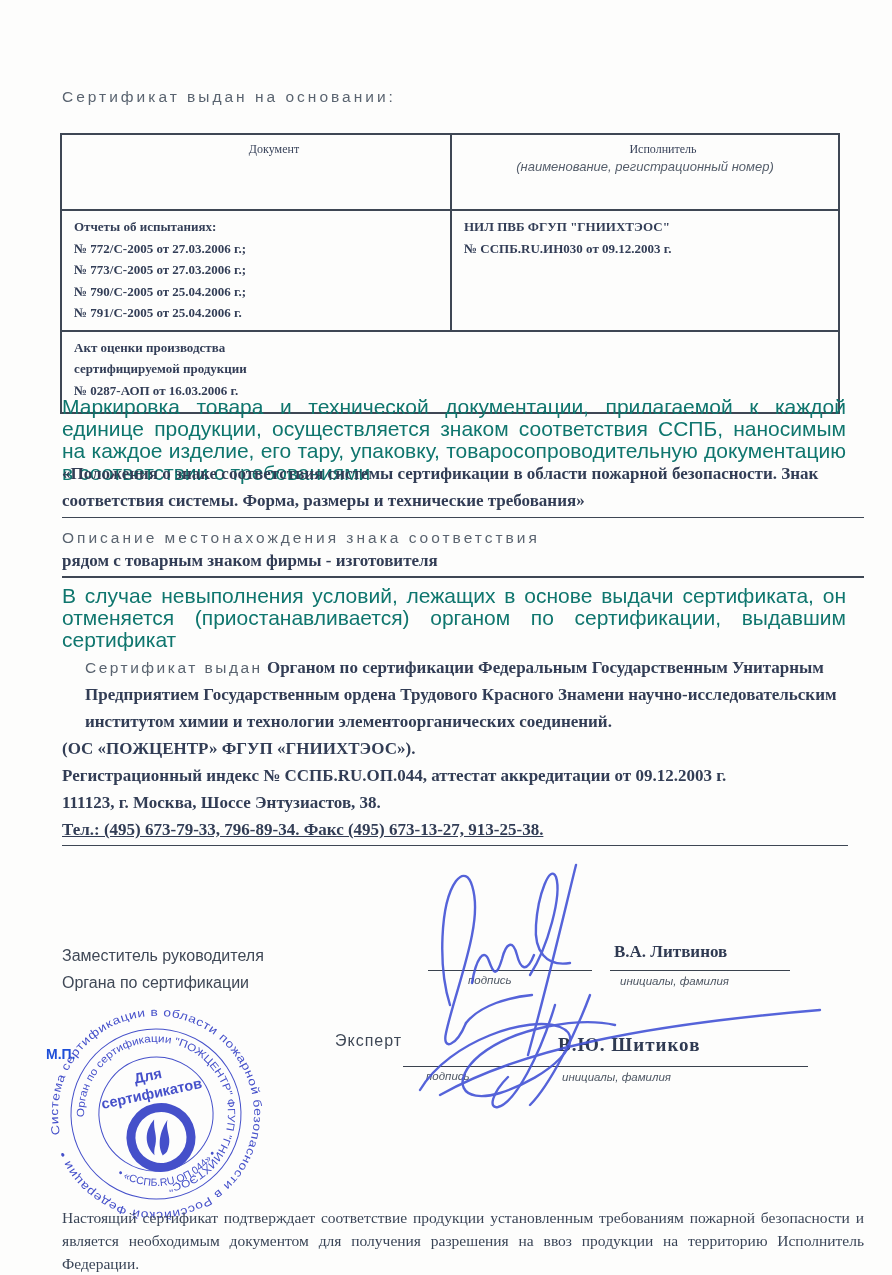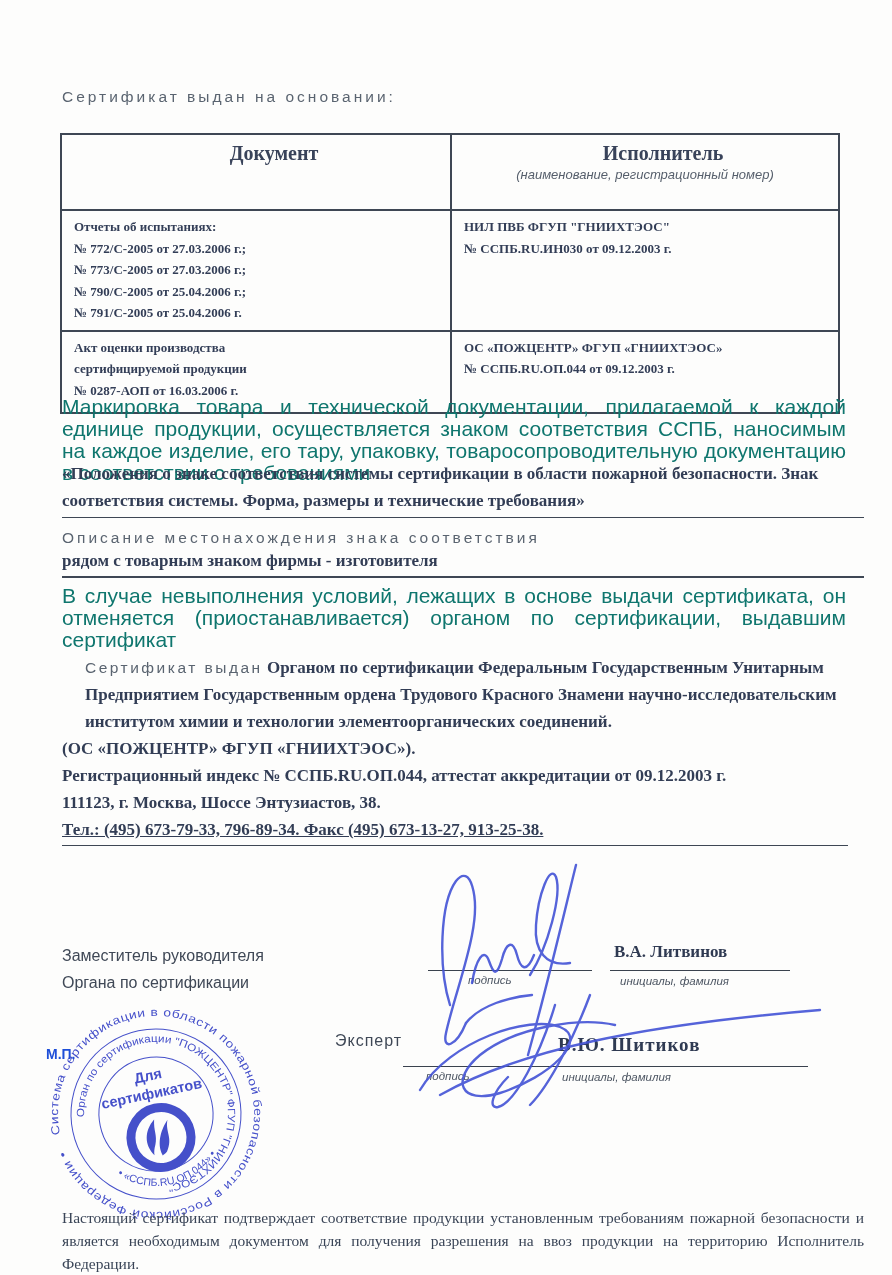--- a/index.html
+++ b/index.html
@@ -16,21 +16,21 @@
   }
   
   .doc-table{
     left:60px; top:133px; width:776px;
     border:2px solid var(--rule,#3e4754);
     font-family:"Liberation Serif", serif;
   }
   .trow,.thead{display:grid; grid-template-columns:50% 50%;}
   .thead .th{height:67px; padding-top:7px; text-align:center;}
   .thead .th+.th{border-left:2px solid var(--rule,#3e4754);}
-  .th-title{font-weight:bold; font-size:20px; color:#39435a;margin-left:36px;}
+  .th-title{font-weight:normal; font-size:12px; color:#39435a;margin-left:36px;}
   .th-sub{font-family:"Liberation Sans", sans-serif; font-style:italic; font-size:13px; color:#555e6b; margin-top:2px;}
   .trow{border-top:2px solid var(--rule,#3e4754);}
   .td{
     padding:5px 10px 6px 12px; white-space:pre-line;
     font-weight:bold; font-size:13px; line-height:21.5px; color:#333e57;
   }
   .trow .td+.td{border-left:2px solid var(--rule,#3e4754);}
   .row1 .td{min-height:97px;}
   .row2 .td{min-height:69px;}
   
@@ -81,22 +81,20 @@
 № 773/С-2005 от 27.03.2006 г.;
 № 790/С-2005 от 25.04.2006 г.;
 № 791/С-2005 от 25.04.2006 г.</div>
       <div class="td">НИЛ ПВБ ФГУП "ГНИИХТЭОС"
 № ССПБ.RU.ИН030  от 09.12.2003 г.</div>
     </div>
     <div class="trow row2">
       <div class="td">Акт оценки производства
 сертифицируемой продукции
 № 0287-АОП от 16.03.2006 г.</div>
-      <div class="td">ОС «ПОЖЦЕНТР» ФГУП «ГНИИХТЭОС»
-№ ССПБ.RU.ОП.044  от 09.12.2003 г.</div>
     </div>
   </div>
 
   <div class="abs p-sans" style="left:62px; top:396px; width:784px;">Маркировка товара и технической документации, прилагаемой к каждой единице продукции, осуществляется знаком соответствия ССПБ, наносимым на каждое изделие, его тару, упаковку, товаросопроводительную документацию в соответствии с требованиями</div>
 
   <div class="abs p-serif-bold thin-ruled" style="left:62px; top:460px; width:802px; padding-bottom:3px;">«Положения о знаке соответствия системы сертификации в области пожарной безопасности. Знак соответствия системы. Форма, размеры и технические требования»</div>
 
   <div class="abs spaced" style="left:62px; top:529px;">Описание местонахождения знака соответствия</div>
   <div class="abs p-serif-bold ruled" style="left:62px; top:550px; width:802px; line-height:22px; padding-bottom:4px;">рядом с товарным знаком фирмы - изготовителя</div>
 

